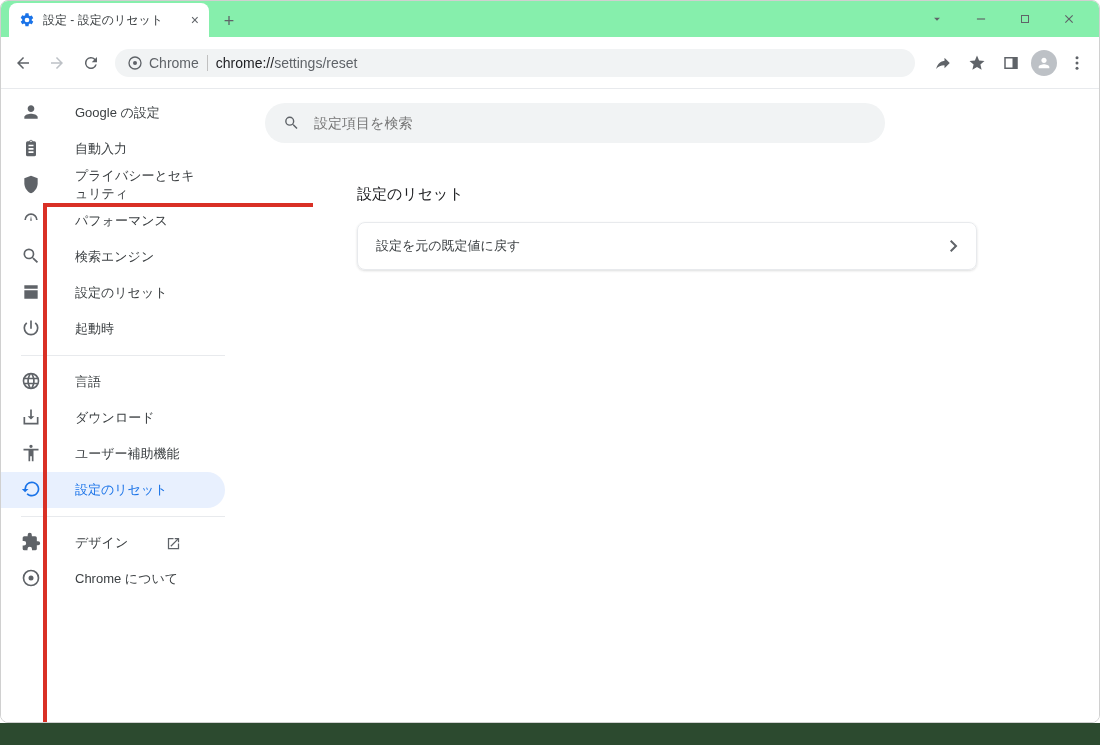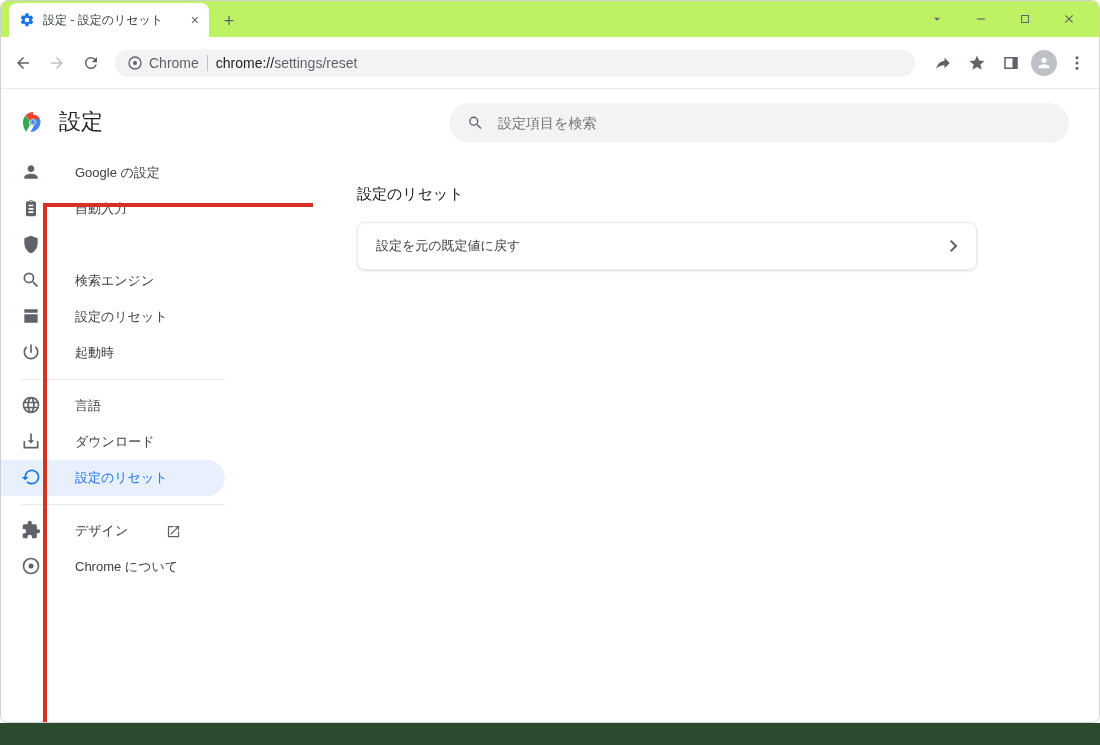--- a/index.html
+++ b/index.html
@@ -18,21 +18,21 @@
       height: 723px;
       border: 1px solid #d0d0d0;
       border-radius: 8px;
       overflow: hidden;
       background: #fff;
       position: relative;
     }
     
     .titlebar {
       height: 36px;
-      background: #bef264;
+      background: #86efac;
       display: flex;
       align-items: flex-end;
       justify-content: space-between;
     }
     .tabs-region { display: flex; align-items: flex-end; height: 100%; padding-left: 8px; }
     .tab {
       height: 34px;
       background: #fff;
       border-radius: 8px 8px 0 0;
       display: flex;
@@ -145,21 +145,21 @@
     .ext-launch {
       display:inline-flex; align-items:center; margin-left:4px;
     }
     .ext-launch svg { width:15px; height:15px; fill:#5f6368;}
 
     
     .main {
       flex:1;
       padding: 8px 30px 0 20px;
     }
-    .searchwrap { display:flex; justify-content:flex-end;}
+    .searchwrap { display:flex; justify-content:flex-start;}
     .searchbar {
       width: 620px;
       height: 40px;
       background:#f1f3f4;
       border-radius: 20px;
       display:flex; align-items:center;
       padding: 0 18px;
       gap:14px;
       margin-top: 6px;
     }
@@ -307,53 +307,45 @@
             <circle cx="12" cy="5" r="2"></circle>
             <circle cx="12" cy="12" r="2"></circle>
             <circle cx="12" cy="19" r="2"></circle>
           </svg>
       </div>
     </div>
   </div>
 
   <div class="content">
     <div class="sidebar">
-      <div class="sidebar-header">
-        <span class="chrome-logo">
-          <svg viewBox="0 0 48 48">
-              <circle cx="24" cy="24" r="22" fill="#fff"></circle>
-              <path fill="#EA4335" d="M24 9c6 0 11.3 3.6 13.7 8.8H24c-3.1 0-5.8 1.6-7.4 4.1L9.3 10.7C13 6.6 18.2 4 24 4z"></path>
-              <path fill="#4285F4" d="M24 17.8h13.7c.8 2 1.3 4 1.3 6.2 0 11-9 20-20 20l7.3-13.6c1-1.3 1.5-3 1.5-4.7 0-1.6-.5-3.1-1.3-4.4"></path>
-              <path fill="#34A853" d="M16.6 22c-.5 1-.8 2-.8 3 0 2 .8 3.9 2 5.2L10.6 43.2C6.5 39.5 4 32 4 24c0-5 1.8-9.5 4.8-13l7.8 11z"></path>
-              <path fill="#FBBC05" d="M24 31c-3.9 0-7-3.1-7-7s3.1-7 7-7 7 3.1 7 7-3.1 7-7 7z"></path>
-              <circle cx="24" cy="24" r="6" fill="#4285F4"></circle>
-              <circle cx="24" cy="24" r="5" fill="#fff"></circle>
-              <circle cx="24" cy="24" r="4" fill="#4285F4"></circle>
-            </svg>
-        </span>
-        <span class="label">設定</span>
-      </div>
 
       <div class="nav" id="nav1">
           <div class="nav-item">
             <span><svg viewBox="0 0 24 24" fill="#5f6368">
                 <path d="M12 12c2.21 0 4-1.79 4-4s-1.79-4-4-4-4 1.79-4 4 1.79 4 4 4zm0 2c-2.67 0-8 1.34-8 4v2h16v-2c0-2.66-5.33-4-8-4z"></path>
               </svg></span>
             <span class="label">Google の設定</span>
           </div>
           <div class="nav-item">
             <span><svg viewBox="0 0 24 24" fill="#5f6368">
                 <path d="M16 4h-2a2 2 0 0 0-4 0H8a2 2 0 0 0-2 2v14a2 2 0 0 0 2 2h8a2 2 0 0 0 2-2V6a2 2 0 0 0-2-2zm-4-1a1 1 0 1 1-1 1 1 1 0 0 1 1-1zm3 15H9v-2h6zm0-4H9v-2h6zm0-4H9V8h6z"></path>
               </svg></span>
             <span class="label">自動入力</span>
           </div>
           <div class="nav-item">
             <span><svg viewBox="0 0 24 24" fill="#5f6368">
                 <path d="M12 2 4 5v6c0 5.55 3.84 10.74 8 12 4.16-1.26 8-6.45 8-12V5z"></path>
               </svg></span>
+            <span class="label">プライバシーとセキュリティ</span>
+          </div>
+          <div class="nav-item">
+            <span><svg viewBox="0 0 24 24" fill="#5f6368">
+                <path d="M12 4a8 8 0 0 0-8 8h2a6 6 0 1 1 12 0h2a8 8 0 0 0-8-8zm0 3-1 6h2z"></path>
+              </svg></span>
+            <span class="label">パフォーマンス</span>
           </div>
           <div class="nav-item">
             <span><svg viewBox="0 0 24 24" fill="#5f6368">
                 <path d="M15.5 14h-.79l-.28-.27A6.471 6.471 0 0 0 16 9.5 6.5 6.5 0 1 0 9.5 16c1.61 0 3.09-.59 4.23-1.57l.27.28v.79l5 4.99L20.49 19l-4.99-5zM9.5 14A4.5 4.5 0 1 1 14 9.5 4.5 4.5 0 0 1 9.5 14z"></path>
               </svg></span>
             <span class="label">検索エンジン</span>
           </div>
           <div class="nav-item">
             <span><svg viewBox="0 0 24 24" fill="#5f6368">
                 <path d="M4 4h16v4H4zm0 6h16v10H4zM6 6h2v1H6z"></path>
@@ -373,20 +365,26 @@
             <span><svg viewBox="0 0 24 24" fill="#5f6368">
                 <path d="M12 2a10 10 0 1 0 10 10A10 10 0 0 0 12 2zm6.93 6h-2.95a15.65 15.65 0 0 0-1.38-3.56A8 8 0 0 1 18.93 8zM12 4a13.75 13.75 0 0 1 1.91 4h-3.82A13.75 13.75 0 0 1 12 4zM4.26 14a8.2 8.2 0 0 1 0-4h3.38a16.52 16.52 0 0 0 0 4zm.81 2h2.95a15.65 15.65 0 0 0 1.38 3.56A8 8 0 0 1 5.07 16zM8.02 8H5.07a8 8 0 0 1 4.33-3.56A15.65 15.65 0 0 0 8.02 8zM12 20a13.75 13.75 0 0 1-1.91-4h3.82A13.75 13.75 0 0 1 12 20zm2.34-6H9.66a14.71 14.71 0 0 1 0-4h4.68a14.71 14.71 0 0 1 0 4zm.26 5.56A15.65 15.65 0 0 0 15.98 16h2.95a8 8 0 0 1-4.33 3.56zM16.36 14a16.52 16.52 0 0 0 0-4h3.38a8.2 8.2 0 0 1 0 4z"></path>
               </svg></span>
             <span class="label">言語</span>
           </div>
           <div class="nav-item">
             <span><svg viewBox="0 0 24 24" fill="#5f6368">
                 <path d="M19 12v7H5v-7H3v9h18v-9zm-6-9h-2v8H8l4 4 4-4h-3z"></path>
               </svg></span>
             <span class="label">ダウンロード</span>
+          </div>
+          <div class="nav-item">
+            <span><svg viewBox="0 0 24 24" fill="#5f6368">
+                <path d="M12 2a2 2 0 1 1-2 2 2 2 0 0 1 2-2zm9 7h-6v13h-2v-6h-2v6H9V9H3V7h18z"></path>
+              </svg></span>
+            <span class="label">ユーザー補助機能</span>
           </div>
           <div class="nav-item active">
             <span><svg viewBox="0 0 24 24" fill="#1a73e8">
                 <path d="M13 3a9 9 0 0 0-9 9H1l3.89 3.89L9 12H6a7 7 0 1 1 2.05 4.95l-1.41 1.41A9 9 0 1 0 13 3z"></path>
               </svg></span>
             <span class="label">設定のリセット</span>
           </div>
         </div>
       <div class="nav-sep"></div>
       <div class="nav" id="nav3">

